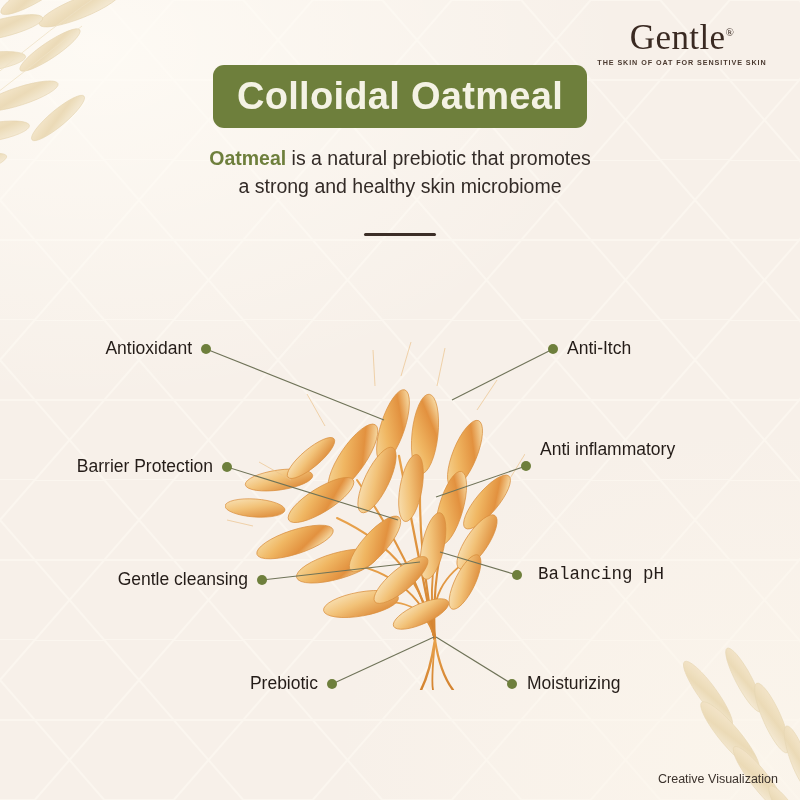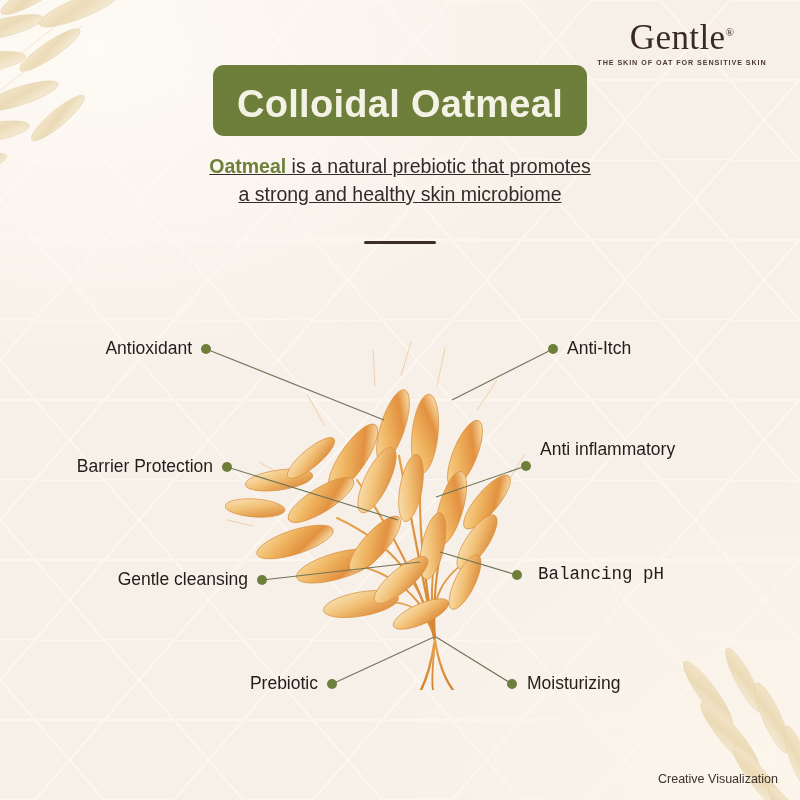--- a/index.html
+++ b/index.html
@@ -39,26 +39,26 @@
   }
 
   #title-block { position:absolute; left:0; right:0; top:56px; z-index:5; text-align:center; }
   #headline {
     font-size:35px; font-weight:700; color:#3A2A22; letter-spacing:.2px;
   }
   #banner {
     display:inline-block; margin-top:9px;
     background:#6E7F3C; color:#F4F2E4;
     border-radius:11px;
-    padding:20px 24px 11px 24px;
+    padding:12px 24px 11px 24px;
     font-size:38px; font-weight:700; letter-spacing:.3px; line-height:1.05;
   }
   #subtitle {
     margin-top:17px; font-size:19.5px; line-height:1.42;
-    color:#332B27; font-weight:500;text-decoration:underline;
+    color:#332B27; font-weight:500;
   }
   #subtitle .hl { color:#6E7F3C; font-weight:700; }
   #divider {
     width:72px; height:2.5px; background:#3C2E27;
     margin:33px auto 0 auto; border-radius:2px;
   }
 
   
   #oat-art { position:absolute; left:225px; top:330px; width:300px; height:360px; z-index:2; }
 

